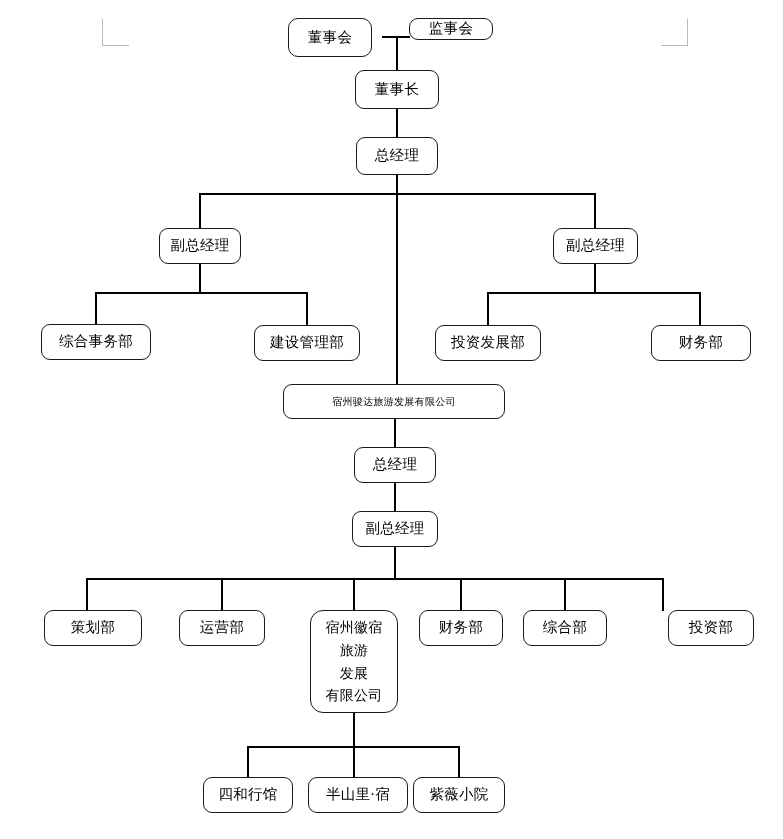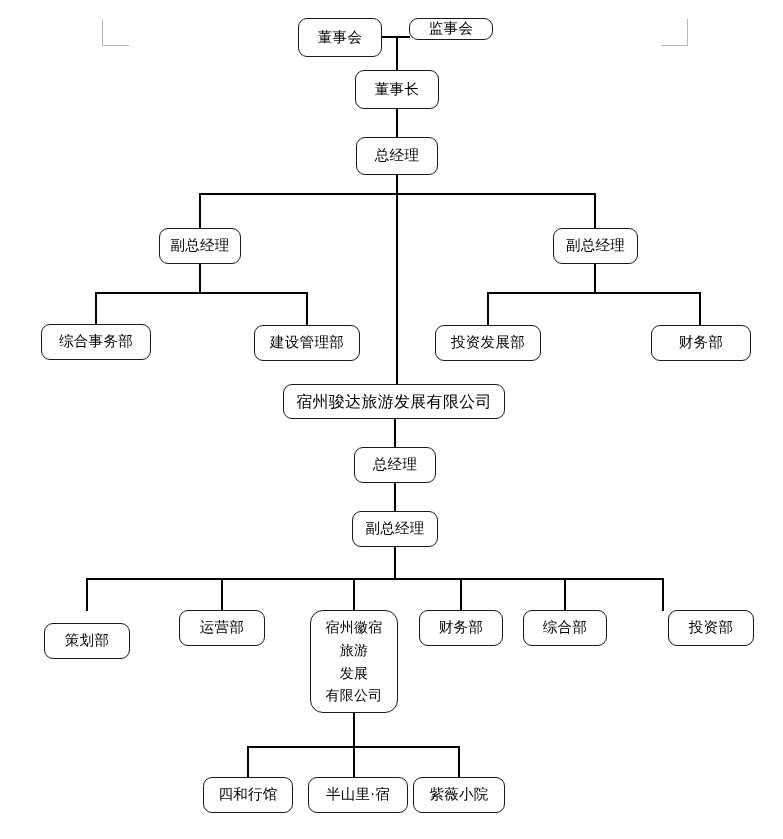--- a/index.html
+++ b/index.html
@@ -58,21 +58,21 @@
     line-height: 1.5;
     letter-spacing: 0.3px;
     white-space: pre-line;
     z-index: 5;
   }
   .node.multiline {
     border-radius: 13px;
     line-height: 1.62;
     font-size: 14px;
   }
-  .node.wide { font-size: 16px; }
+  .node.wide { font-size: 10px; }
 </style>
 </head>
 <body>
 
 <div id="page">
 
   <div class="corner tl"></div>
   <div class="corner tr"></div>
 
   <div class="ln h" style="left:382px; top:36px; width:15px;"></div>
@@ -111,21 +111,21 @@
   <div class="ln v" style="left:460px; top:578px; height:33px;"></div>
   <div class="ln v" style="left:564px; top:578px; height:33px;"></div>
   <div class="ln v" style="left:662px; top:578px; height:33px;"></div>
 
   <div class="ln v" style="left:353px; top:712px; height:35px;"></div>
   <div class="ln h" style="left:247px; top:746px; width:212px;"></div>
   <div class="ln v" style="left:247px; top:746px; height:32px;"></div>
   <div class="ln v" style="left:353px; top:746px; height:32px;"></div>
   <div class="ln v" style="left:458px; top:746px; height:32px;"></div>
 
-  <div class="node" style="left:298px; top:18px; width:84px; height:39px;">董事会</div>
+  <div class="node" style="left:288px; top:18px; width:84px; height:39px;border-radius:10px;">董事会</div>
 
   <div class="node" style="left:409px; top:18px; width:84px; height:22px;">监事会</div>
 
   <div class="node" style="left:355px; top:70px; width:84px; height:39px;">董事长</div>
 
   <div class="node" style="left:356px; top:137px; width:82px; height:38px;">总经理</div>
 
   <div class="node" style="left:159px; top:228px; width:82px; height:36px;">副总经理</div>
 
   <div class="node" style="left:553px; top:228px; width:85px; height:36px;">副总经理</div>
@@ -137,21 +137,21 @@
   <div class="node" style="left:435px; top:325px; width:106px; height:36px;">投资发展部</div>
 
   <div class="node" style="left:651px; top:325px; width:100px; height:36px;">财务部</div>
 
   <div class="node wide" style="left:283px; top:384px; width:222px; height:35px;">宿州骏达旅游发展有限公司</div>
 
   <div class="node" style="left:354px; top:447px; width:82px; height:36px;">总经理</div>
 
   <div class="node" style="left:352px; top:511px; width:86px; height:36px;">副总经理</div>
 
-  <div class="node" style="left:44px; top:610px; width:86px; height:36px;margin-top:13px;">策划部</div>
+  <div class="node" style="left:44px; top:610px; width:98px; height:36px;">策划部</div>
 
   <div class="node" style="left:179px; top:610px; width:86px; height:36px;">运营部</div>
 
   <div class="node multiline" style="left:310px; top:610px; width:88px; height:103px;">宿州徽宿
 旅游
 发展
 有限公司</div>
 
   <div class="node" style="left:419px; top:610px; width:84px; height:36px;">财务部</div>
 

